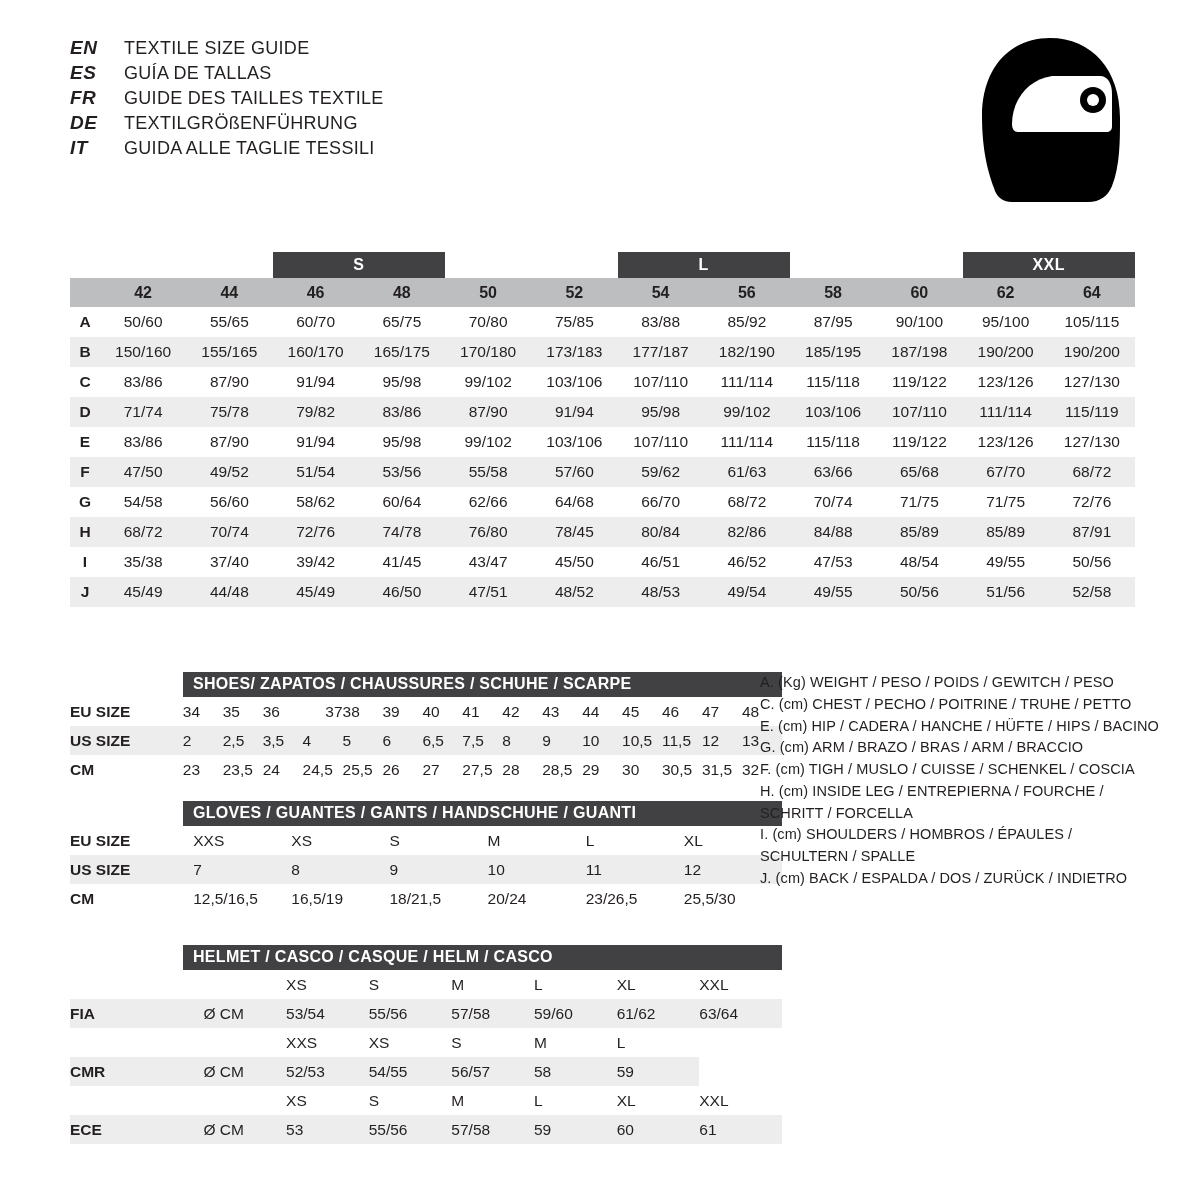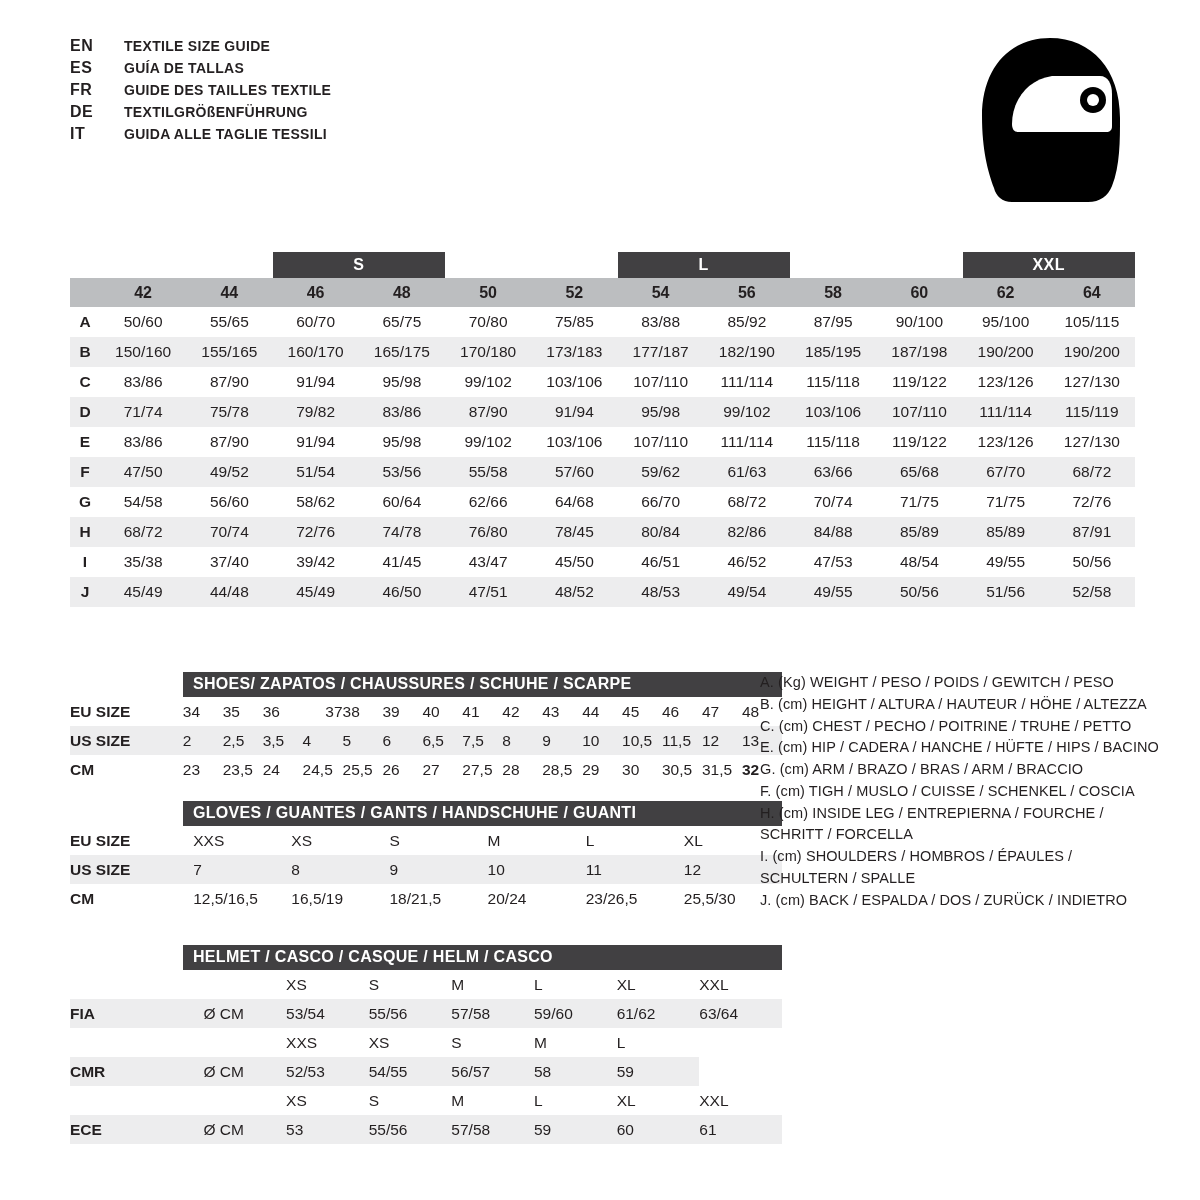--- a/index.html
+++ b/index.html
@@ -29,27 +29,28 @@
     width: 700px;
   }
   .header-row {
     display: flex;
     align-items: baseline;
     line-height: 1.0;
     margin-bottom: 6px;
   }
   .hdr-lang {
     width: 54px;
-    font-size: 16px;
+    font-size: 19px;
     font-weight: bold;
     letter-spacing: 0.5px;
+    font-style: italic;
   }
   .hdr-text {
-    font-size: 14px;
-    font-weight: bold;
+    font-size: 18px;
+    font-weight: normal;
     letter-spacing: 0.3px;
   }
 
   
   .helmet-icon {
     position: absolute;
     right: 60px;
     top: 30px;
     width: 180px;
     height: 180px;
@@ -413,21 +414,21 @@
             <td class="cellpad" style="width: 40px;">25,5</td>
             <td class="cellpad" style="width: 40px;">26</td>
             <td class="cellpad" style="width: 40px;">27</td>
             <td class="cellpad" style="width: 40px;">27,5</td>
             <td class="cellpad" style="width: 40px;">28</td>
             <td class="cellpad" style="width: 40px;">28,5</td>
             <td class="cellpad" style="width: 40px;">29</td>
             <td class="cellpad" style="width: 40px;">30</td>
             <td class="cellpad" style="width: 40px;">30,5</td>
             <td class="cellpad" style="width: 40px;">31,5</td>
-            <td class="cellpad" style="width: 40px; font-weight: bold;">32</td>
+            <td class="cellpad" style="width: 40px;">32</td>
           </tr>
         </tbody>
     </table>
   </div>
 
   <div class="subsection" style="top:801px;">
     <div class="sub-title">GLOVES / GUANTES / GANTS / HANDSCHUHE / GUANTI</div>
     <table class="sub-table">
       <tbody id="gloves-tbody">
           <tr class="r-light">
@@ -522,21 +523,20 @@
             <td class="cellpad" style="width: 70px;">59</td>
             <td class="cellpad" style="width: 70px;">60</td>
             <td class="cellpad" style="width: 70px;">61</td>
           </tr>
         </tbody>
     </table>
   </div>
 
   <div class="legend">
     <div>A. (Kg) WEIGHT / PESO / POIDS / GEWITCH / PESO</div>
-    <div>B. (cm) HEIGHT / ALTURA / HAUTEUR / HÖHE / ALTEZZA</div>
     <div>C. (cm) CHEST / PECHO / POITRINE / TRUHE / PETTO</div>
     <div>E. (cm) HIP / CADERA / HANCHE / HÜFTE / HIPS / BACINO</div>
     <div>G. (cm) ARM / BRAZO / BRAS / ARM / BRACCIO</div>
     <div>F. (cm) TIGH / MUSLO / CUISSE / SCHENKEL / COSCIA</div>
     <div>H. (cm) INSIDE LEG / ENTREPIERNA / FOURCHE /</div>
     <div>SCHRITT / FORCELLA</div>
     <div>I. (cm) SHOULDERS / HOMBROS / ÉPAULES /</div>
     <div>SCHULTERN / SPALLE</div>
     <div>J. (cm) BACK / ESPALDA / DOS / ZURÜCK / INDIETRO</div>
   </div>

